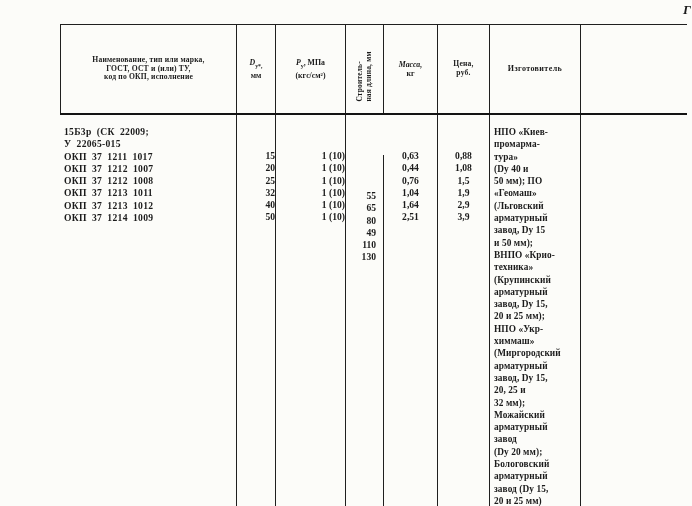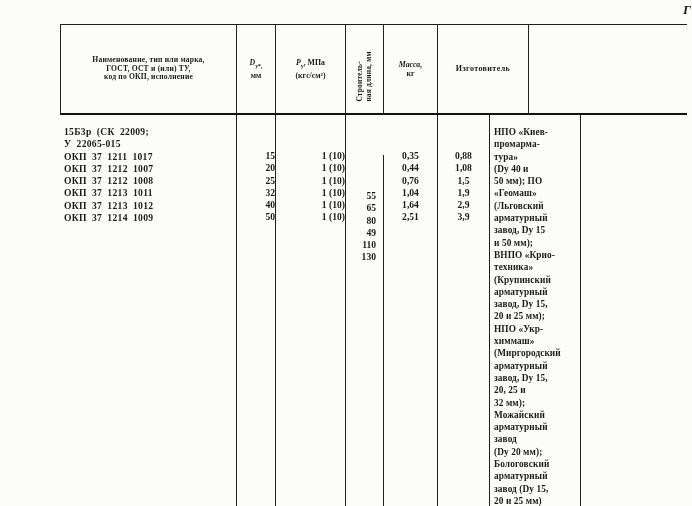--- a/index.html
+++ b/index.html
@@ -104,20 +104,22 @@
           <div class="rot">Строитель-
 ная длина, мм</div>
         </div>
         <div class="sub w-mass">
           <div class="it">Масса,</div>
           <div>кг</div>
         </div>
       </div>
     </div>
 
+    <div class="hc hc-price pre">Цена,
+руб.</div>
     <div class="hc hc-manu">Изготовитель</div>
   </div>
 
   <div class="bdy">
     <div class="bc name-cell pre">15Б3р (СК 22009;
 У 22065-015
 ОКП 37 1211 1017
 ОКП 37 1212 1007
 ОКП 37 1212 1008
 ОКП 37 1213 1011
@@ -145,21 +147,21 @@
     <div class="bc num-col col-len">
       <div class="num">55</div>
       <div class="num">65</div>
       <div class="num">80</div>
       <div class="num">49</div>
       <div class="num">110</div>
       <div class="num">130</div>
     </div>
 
     <div class="bc num-col col-mass">
-      <div class="num">0,35</div>
+      <div class="num">0,63</div>
       <div class="num">0,44</div>
       <div class="num">0,76</div>
       <div class="num">1,04</div>
       <div class="num">1,64</div>
       <div class="num">2,51</div>
     </div>
 
     <div class="bc num-col col-price">
       <div class="num">0,88</div>
       <div class="num">1,08</div>

